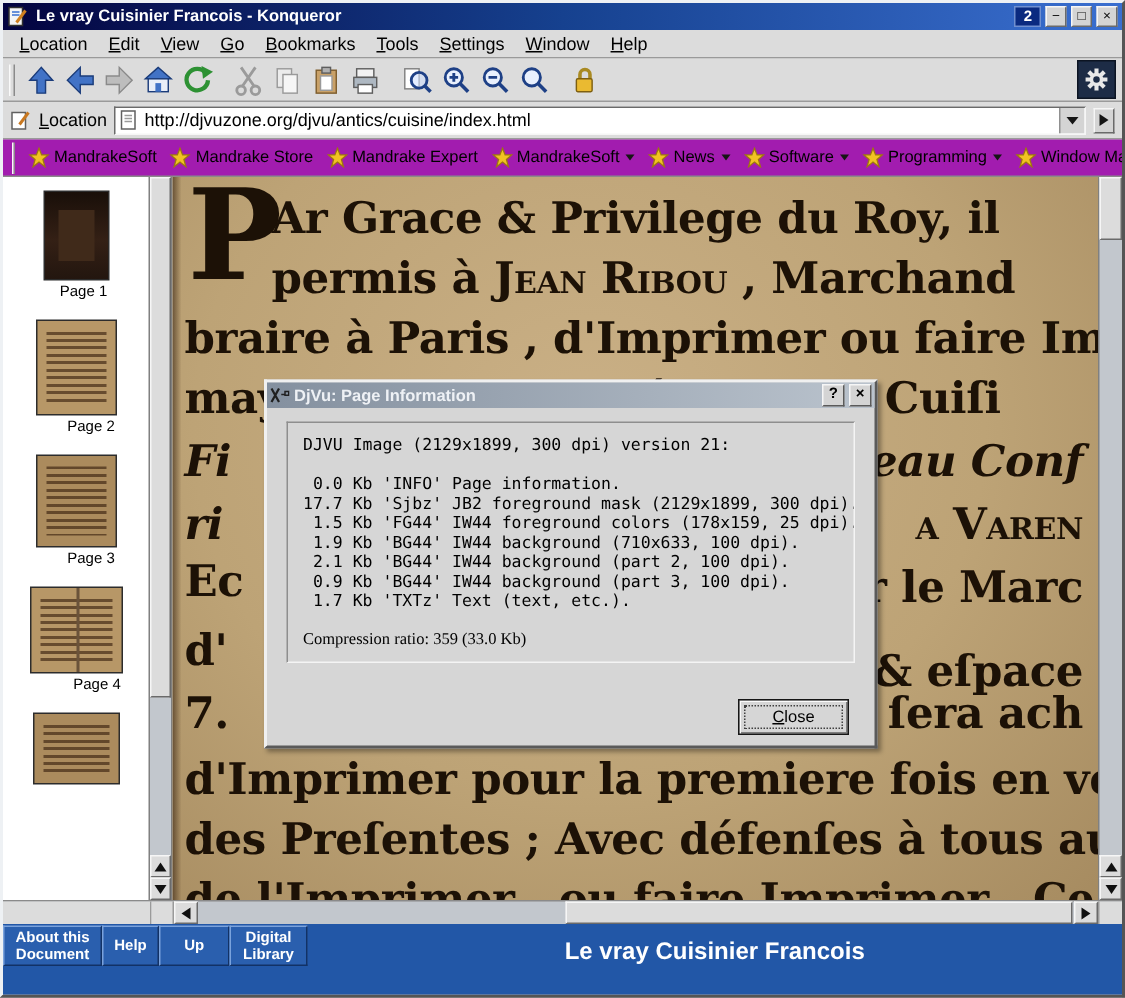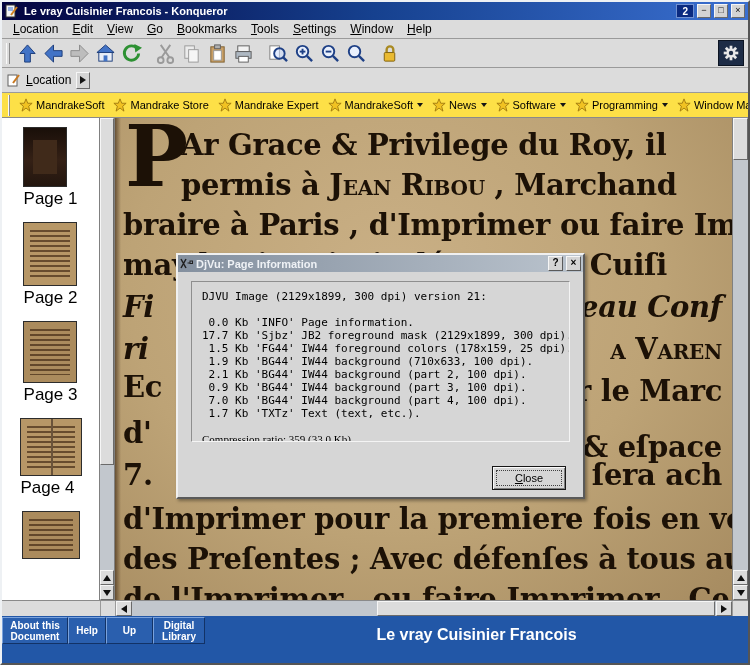--- a/index.html
+++ b/index.html
@@ -60,33 +60,33 @@
               border-right:4px solid transparent; border-top:5px solid #151515; }
   .tri-right { width:0; height:0; border-top:4px solid transparent;
                border-bottom:4px solid transparent; border-left:6px solid #151515; }
   .mini-btn { width:14px; height:17px; display:flex; align-items:center;
               justify-content:center; background:#d4d4d4; border:1px solid;
               border-color:#f6f6f6 #6a6a6a #6a6a6a #f6f6f6; }
 
   
   .bookbar { flex:0 0 25px; display:flex; align-items:center; gap:1px;
              border-bottom:1px solid #8a8a8a; padding:0 4px; font-size:11px;
-             white-space:nowrap; overflow:hidden; background:#fde047; }
+             white-space:nowrap; overflow:hidden; background:#a21caf; }
   .bm { display:flex; align-items:center; gap:3px; padding:2px 4px; }
   .bm svg { width:14px; height:14px; }
   .bm .tri-down { border-left-width:3px; border-right-width:3px;
                   border-top-width:4px; margin-left:1px; }
 
   
   .main { flex:1; display:flex; min-height:0; }
   .sidebar { flex:0 0 98px; background:#fff; border-right:1px solid #808080;
              overflow:hidden; display:flex; flex-direction:column;
              align-items:center; padding-top:10px; gap:14px; }
-  .thumb-item { display:flex; flex-direction:column; align-items:flex-start; gap:3px;
-                font-size:17px; color:#000; }
+  .thumb-item { display:flex; flex-direction:column; align-items:flex-end; gap:3px;
+                font-size:10px; color:#000; }
   .timg { position:relative; box-shadow:0 0 0 1px #2c2c2c; }
   .timg.p1 { width:42px; height:58px;
              background:linear-gradient(#190f09,#342015 55%,#23160f); }
   .timg.p1::after { content:""; position:absolute; inset:12px 9px;
                     background:#402a1a; }
   .lined::after { content:""; position:absolute; inset:7px 6px;
         background:repeating-linear-gradient(180deg, rgba(50,26,9,.6) 0 2px,
                    transparent 2px 5px); }
   .timg.p2 { width:52px; height:62px; background:#b79767; }
   .timg.p3 { width:52px; height:60px; background:#ab8b5d; }
@@ -331,20 +331,32 @@
         </svg>
     </div>
   </div>
 
   <div class="locbar">
     <svg class="app-ic" viewBox="0 0 14 14">
         <rect x="1" y="2" width="9" height="11" fill="#fff" stroke="#606060"></rect>
         <line x1="12" y1="2" x2="6" y2="10" stroke="#c87820" stroke-width="2"></line>
       </svg>
     <span class="loc-label">Location</span>
+    <div class="combo">
+      <svg style="width:12px;height:14px;flex:0 0 12px" viewBox="0 0 12 14">
+          <rect x="1" y="1" width="9" height="12" fill="#fff" stroke="#606060"></rect>
+          <line x1="3" y1="4" x2="8" y2="4" stroke="#9a9a9a"></line>
+          <line x1="3" y1="6" x2="8" y2="6" stroke="#9a9a9a"></line>
+          <line x1="3" y1="8" x2="8" y2="8" stroke="#9a9a9a"></line>
+        </svg>
+      <span class="combo-text">http://djvuzone.org/djvu/antics/cuisine/index.html</span>
+      <div class="combo-drop">
+        <div class="tri-down"></div>
+      </div>
+    </div>
     <div class="mini-btn">
       <div class="tri-right"></div>
     </div>
   </div>
 
   <div class="bookbar">
     <div class="grip"></div>
     <div class="bm">
       <svg viewBox="0 0 16 16">
           <polygon points="8,1 10,6 15,6 11,9.5 12.5,15 8,11.5 3.5,15 5,9.5 1,6 6,6" fill="#f1c222" stroke="#9e7710"></polygon>
@@ -501,21 +513,20 @@
       <span class="dlg-btn">×</span>
     </div>
     <div class="dlg-body">
       <div class="dlg-head">DJVU Image (2129x1899, 300 dpi) version 21:</div>
       <div> 0.0 Kb 'INFO' Page information.</div>
       <div>17.7 Kb 'Sjbz' JB2 foreground mask (2129x1899, 300 dpi).</div>
       <div> 1.5 Kb 'FG44' IW44 foreground colors (178x159, 25 dpi).</div>
       <div> 1.9 Kb 'BG44' IW44 background (710x633, 100 dpi).</div>
       <div> 2.1 Kb 'BG44' IW44 background (part 2, 100 dpi).</div>
       <div> 0.9 Kb 'BG44' IW44 background (part 3, 100 dpi).</div>
-      <div> 7.0 Kb 'BG44' IW44 background (part 4, 100 dpi).</div>
       <div> 1.7 Kb 'TXTz' Text (text, etc.).</div>
       <div class="dlg-sum">Compression ratio: 359 (33.0 Kb)</div>
     </div>
     <div class="dlg-footer">
       <div class="close-btn">Close</div>
     </div>
   </div>
 
 </div>
 

